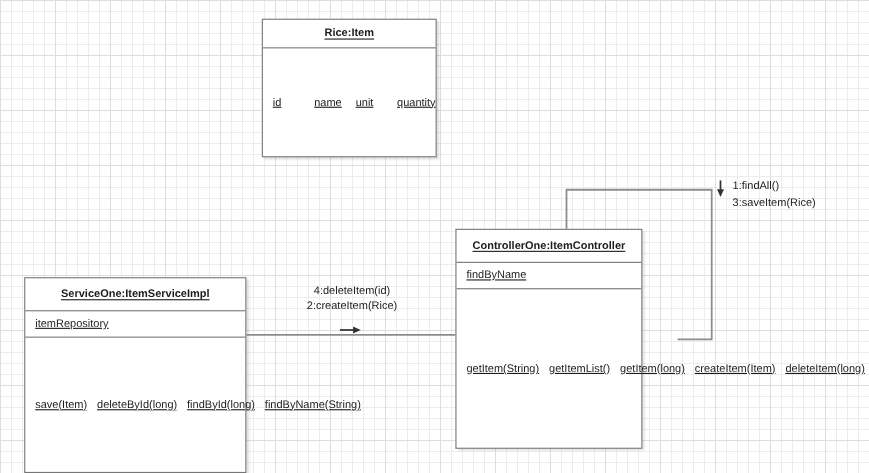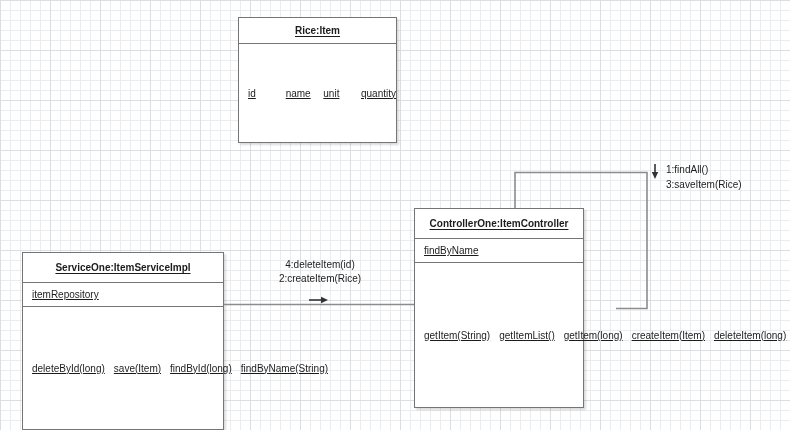--- a/index.html
+++ b/index.html
@@ -73,22 +73,22 @@
       <div class="row">quantity</div>
     </div>
   </div>
 
   <div class="uml-box service-box">
     <div class="obj-title tall">ServiceOne:ItemServiceImpl</div>
     <div class="section sep">
       <div class="row fixed">itemRepository</div>
     </div>
     <div class="section grow">
+      <div class="row">save(Item)</div>
       <div class="row">deleteById(long)</div>
-      <div class="row">save(Item)</div>
       <div class="row">findById(long)</div>
       <div class="row">findByName(String)</div>
     </div>
   </div>
 
   <div class="uml-box controller-box">
     <div class="obj-title tall">ControllerOne:ItemController</div>
     <div class="section sep">
       <div class="row fixed">findByName</div>
     </div>

